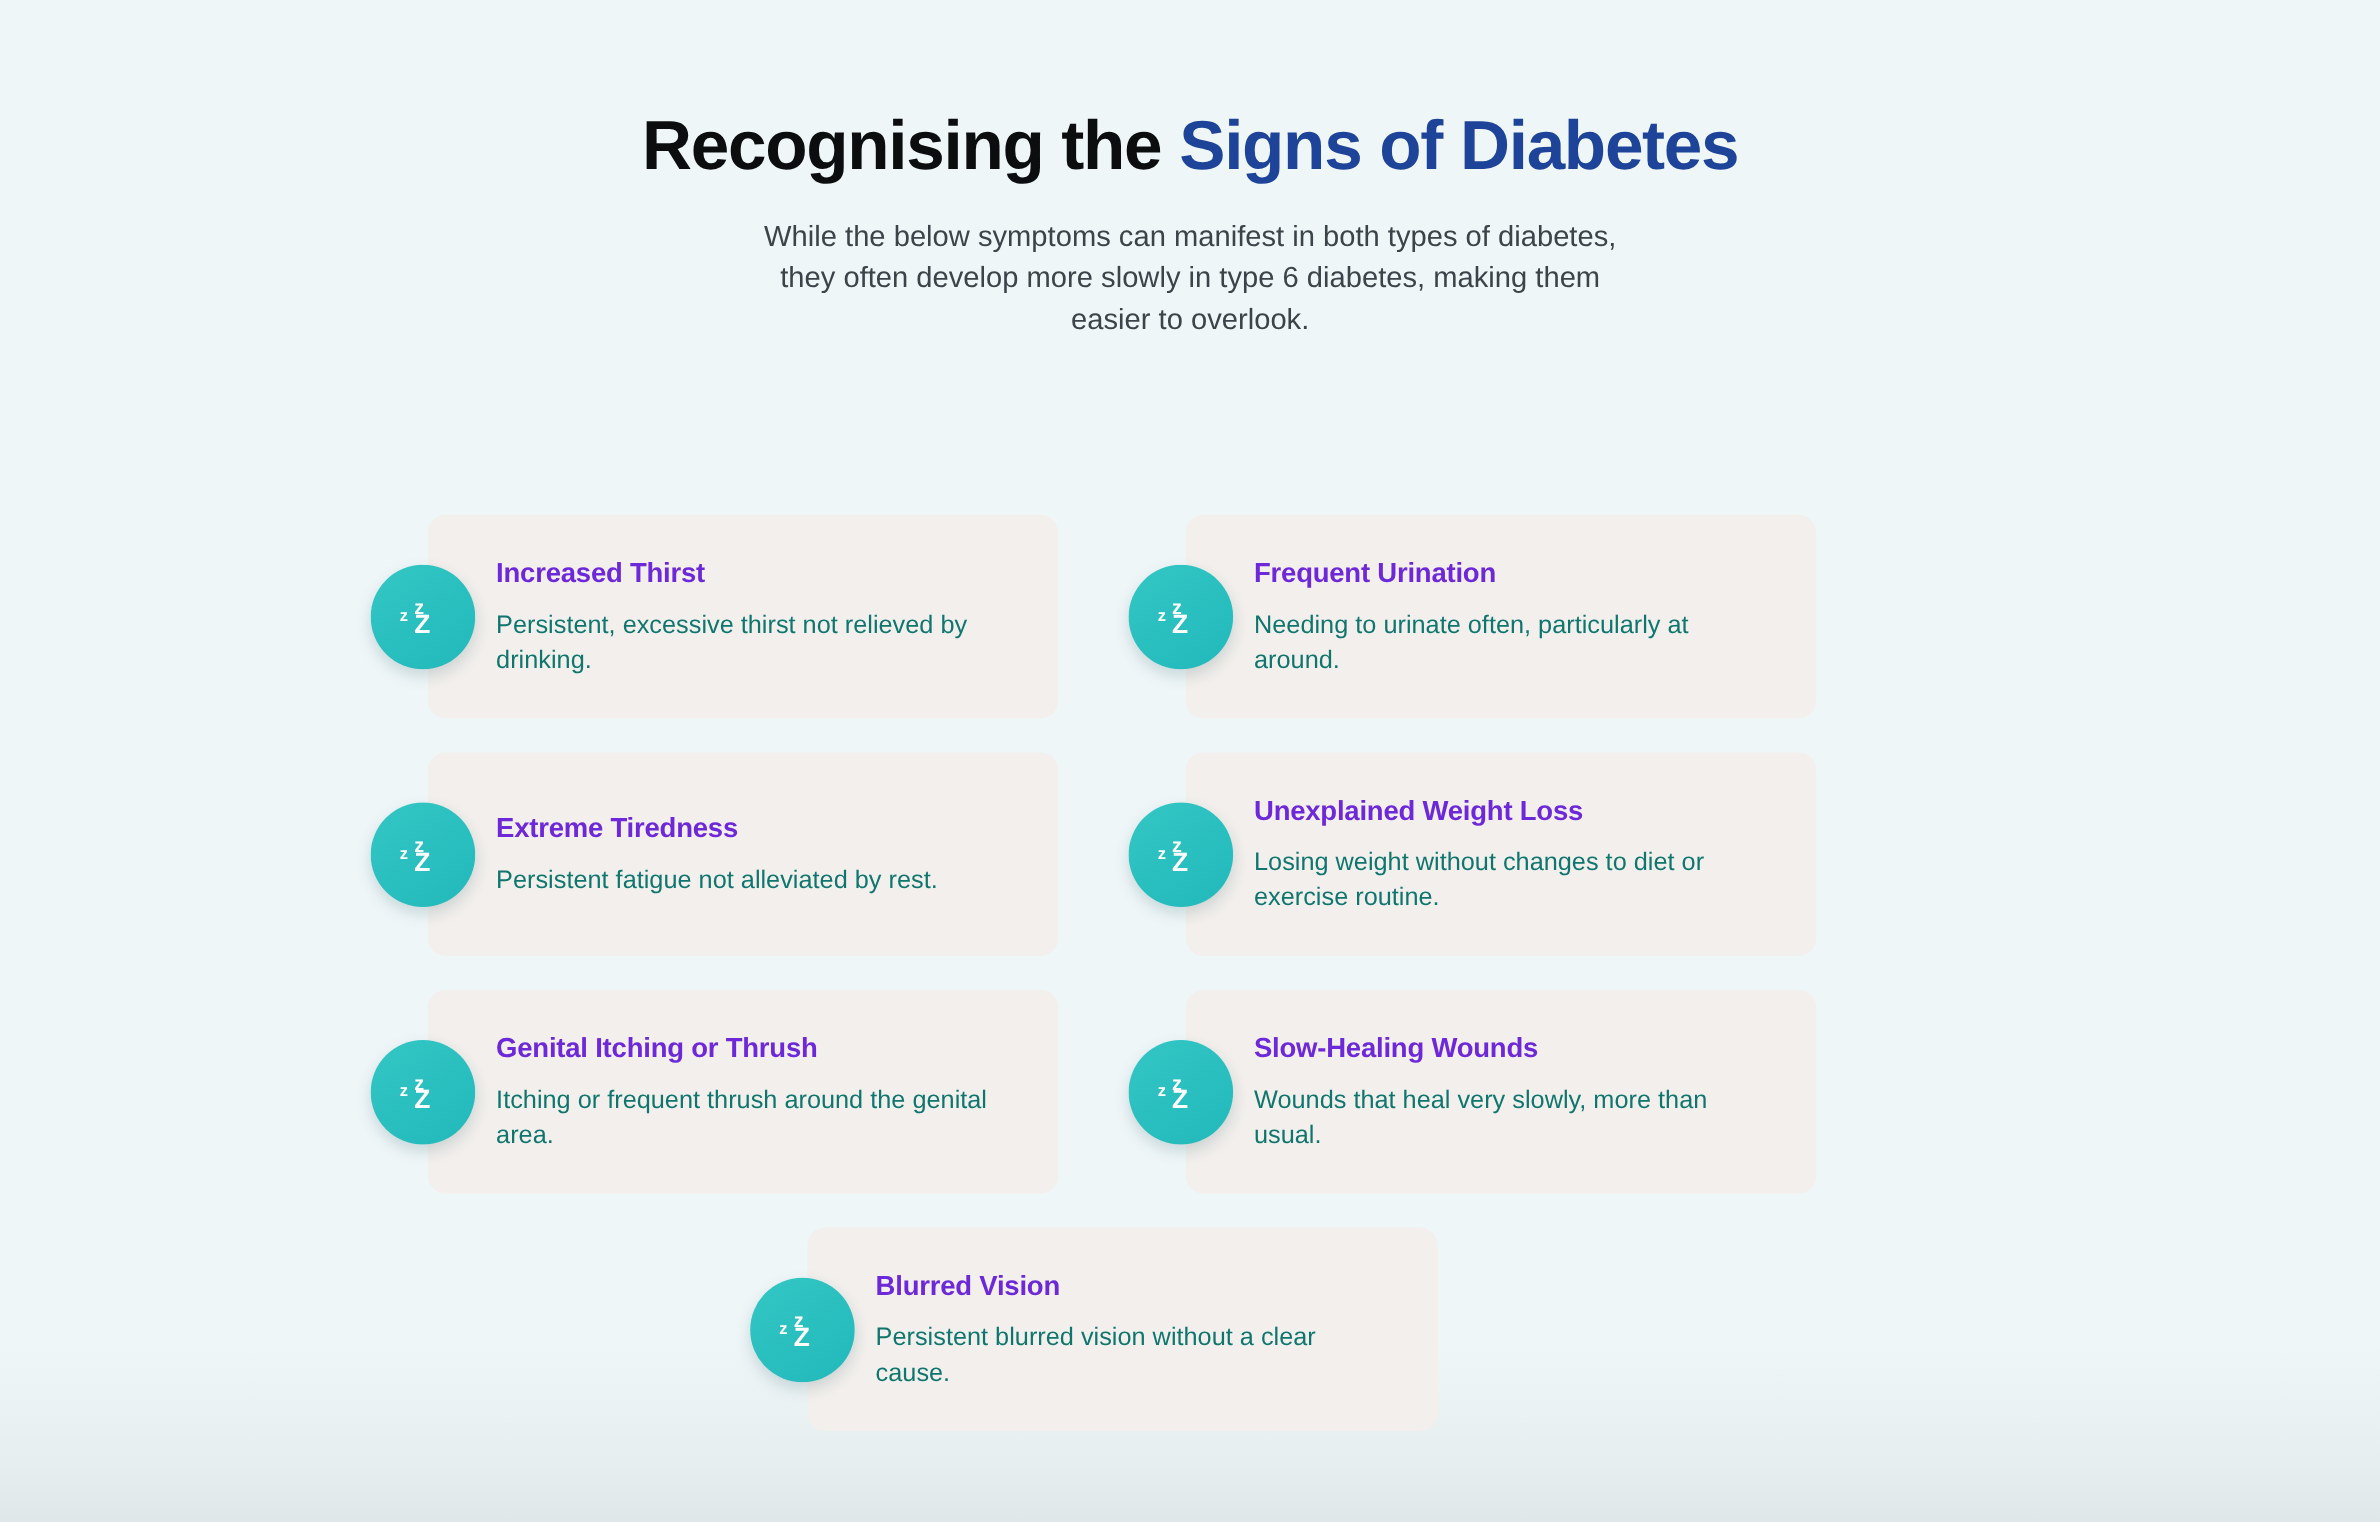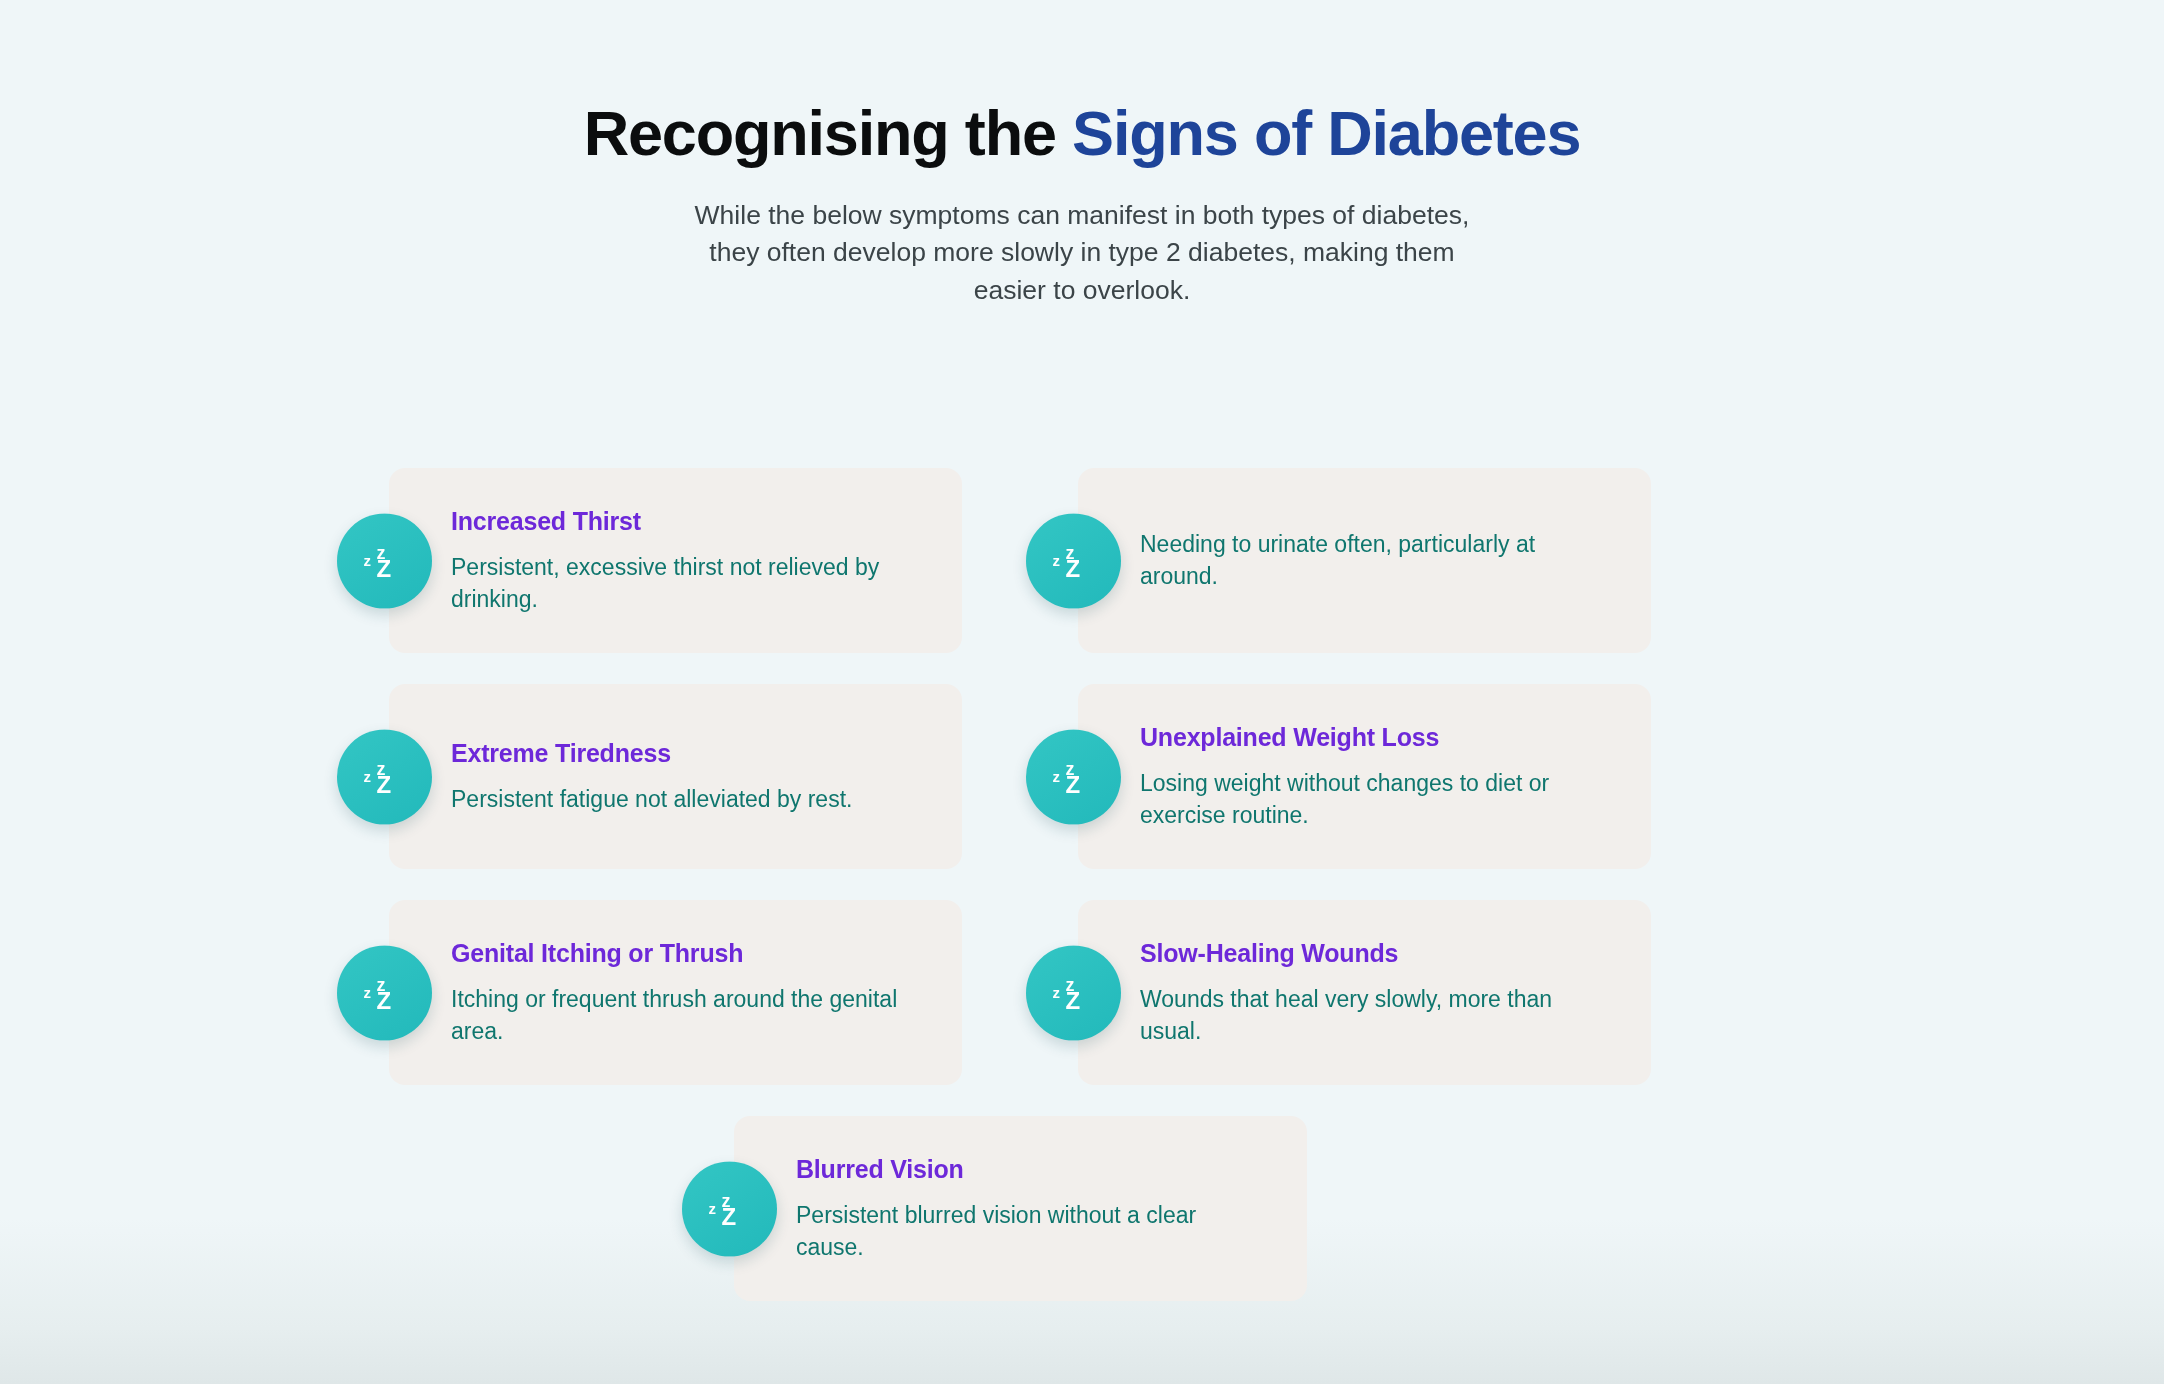--- a/index.html
+++ b/index.html
@@ -143,21 +143,21 @@
 </head>
 <body>
 
 <div class="page">
 
   <div class="header">
     <h1 class="page-title"><span>Recognising the </span><span class="accent">Signs of Diabetes</span></h1>
 
     <p class="page-subtitle">
       <span class="sub-line">While the below symptoms can manifest in both types of diabetes,</span>
-      <span class="sub-line">they often develop more slowly in type 2 diabetes, making them</span>
+      <span class="sub-line">they often develop more slowly in type 6 diabetes, making them</span>
       <span class="sub-line">easier to overlook.</span>
     </p>
   </div>
 
   <div class="cards-grid">
 
     <div class="card-row">
 
       <div class="symptom-card">
         <div class="card-icon">
@@ -172,20 +172,21 @@
       </div>
 
       <div class="symptom-card">
         <div class="card-icon">
           <span class="zzz-glyph">
             <span class="z-small">z</span>
             <span class="z-mid">z</span>
             <span class="z-large">Z</span>
           </span>
         </div>
+        <div class="card-title">Frequent Urination</div>
         <div class="card-desc">Needing to urinate often, particularly at around.</div>
       </div>
 
     </div>
 
     <div class="card-row">
 
       <div class="symptom-card">
         <div class="card-icon">
           <span class="zzz-glyph">

